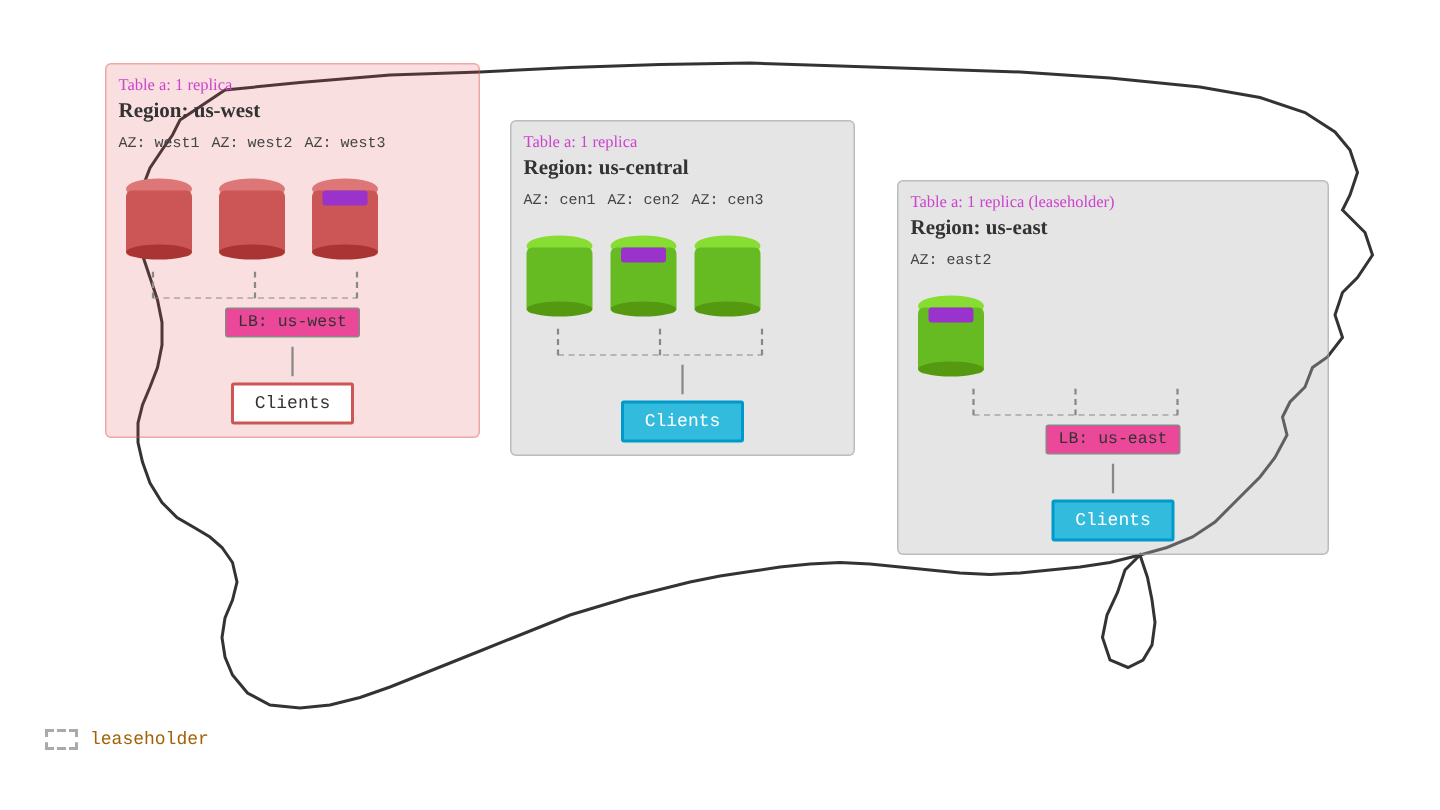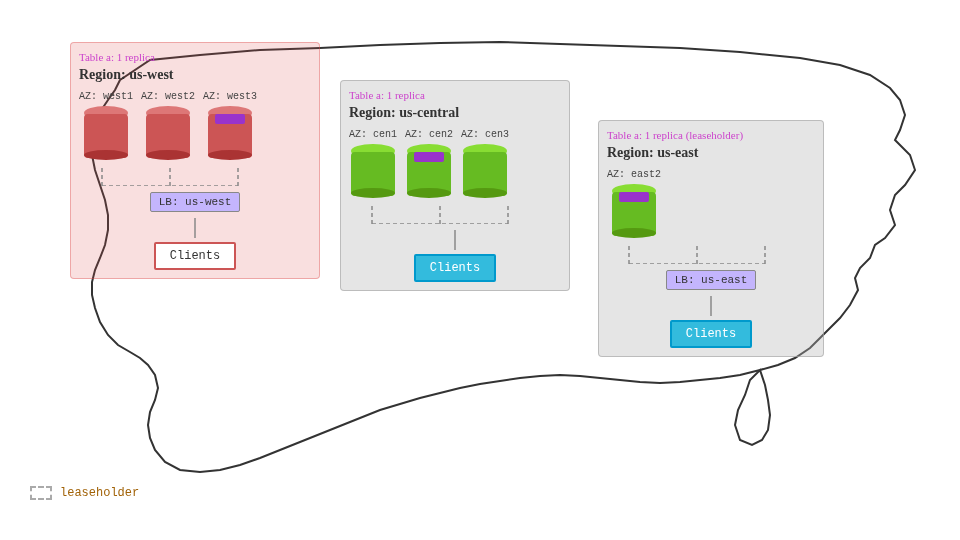--- a/index.html
+++ b/index.html
@@ -37,21 +37,21 @@
     }
     .az-row {
       display: flex;
       gap: 8px;
       margin-bottom: 10px;
     }
     .az-block {
       display: flex;
       flex-direction: column;
       align-items: center;
-      gap: 4px;
+      gap: 17px;
     }
     .az-label {
       font-size: 10px;
       color: #444;
       font-family: 'Courier New', monospace;
     }
     .cylinder {
       position: relative;
       width: 44px;
       height: 52px;
@@ -82,21 +82,21 @@
       height: 10px;
       background: #9933cc;
       border-radius: 2px;
       position: absolute;
       top: 10px;
       left: 7px;
       z-index: 2;
     }
     .lb-box {
       border: 1px solid #888;
-      background: #c4b5fd;
+      background: #ec4899;
       padding: 3px 8px;
       font-size: 11px;
       font-family: 'Courier New', monospace;
       color: #333;
       text-align: center;
       border-radius: 2px;
     }
     .clients-box {
       border: 2px solid #0099cc;
       background: #33bbdd;
@@ -150,21 +150,21 @@
       top: 80px;
       left: 340px;
       width: 230px;
       background: rgba(180, 180, 180, 0.35);
       border: 1px solid rgba(160, 160, 160, 0.6);
     }
     
     .panel-east {
       top: 120px;
       left: 598px;
-      width: 226px;
+      width: 288px;
       background: rgba(180, 180, 180, 0.35);
       border: 1px solid rgba(160, 160, 160, 0.6);
     }
 
     .green-cyl .cylinder-body { background: #66bb22; }
     .green-cyl .cylinder-top { background: #88dd33; }
     .green-cyl .cylinder-bottom-ellipse { background: #559911; }
 
     .red-cyl .cylinder-body { background: #cc5555; }
     .red-cyl .cylinder-top { background: #dd7777; }

